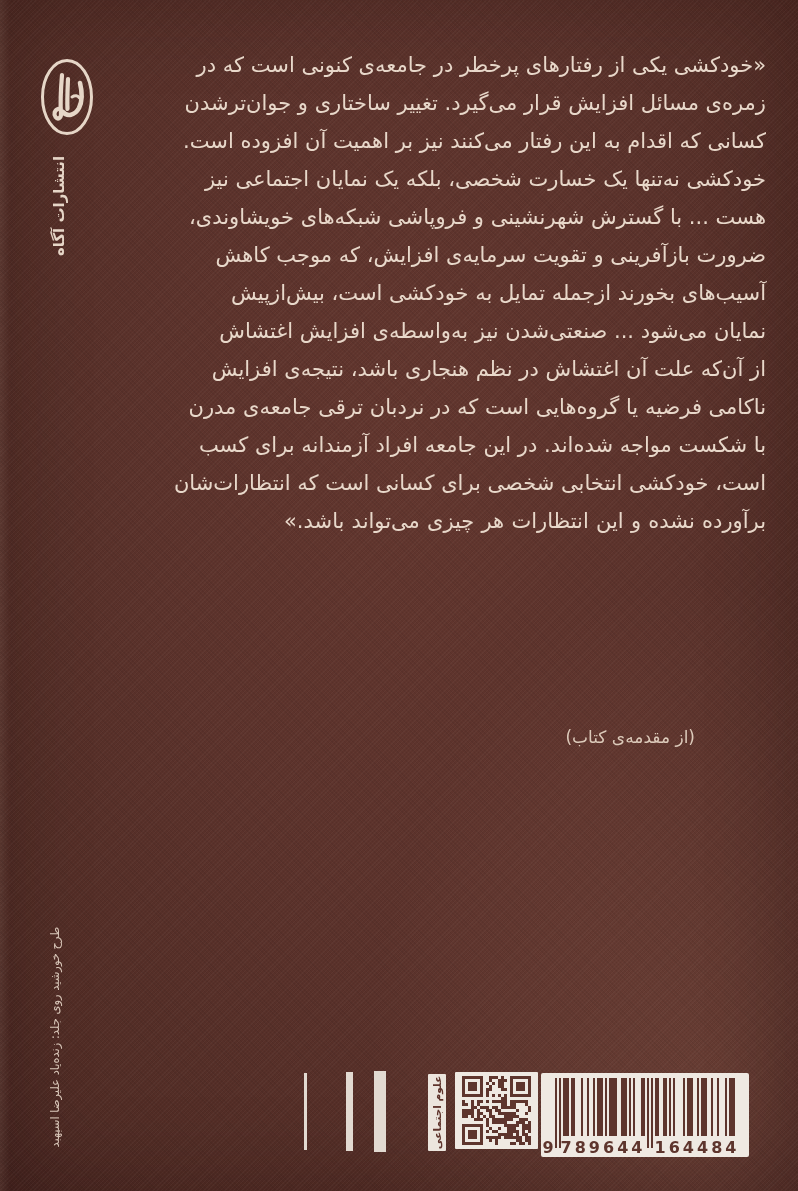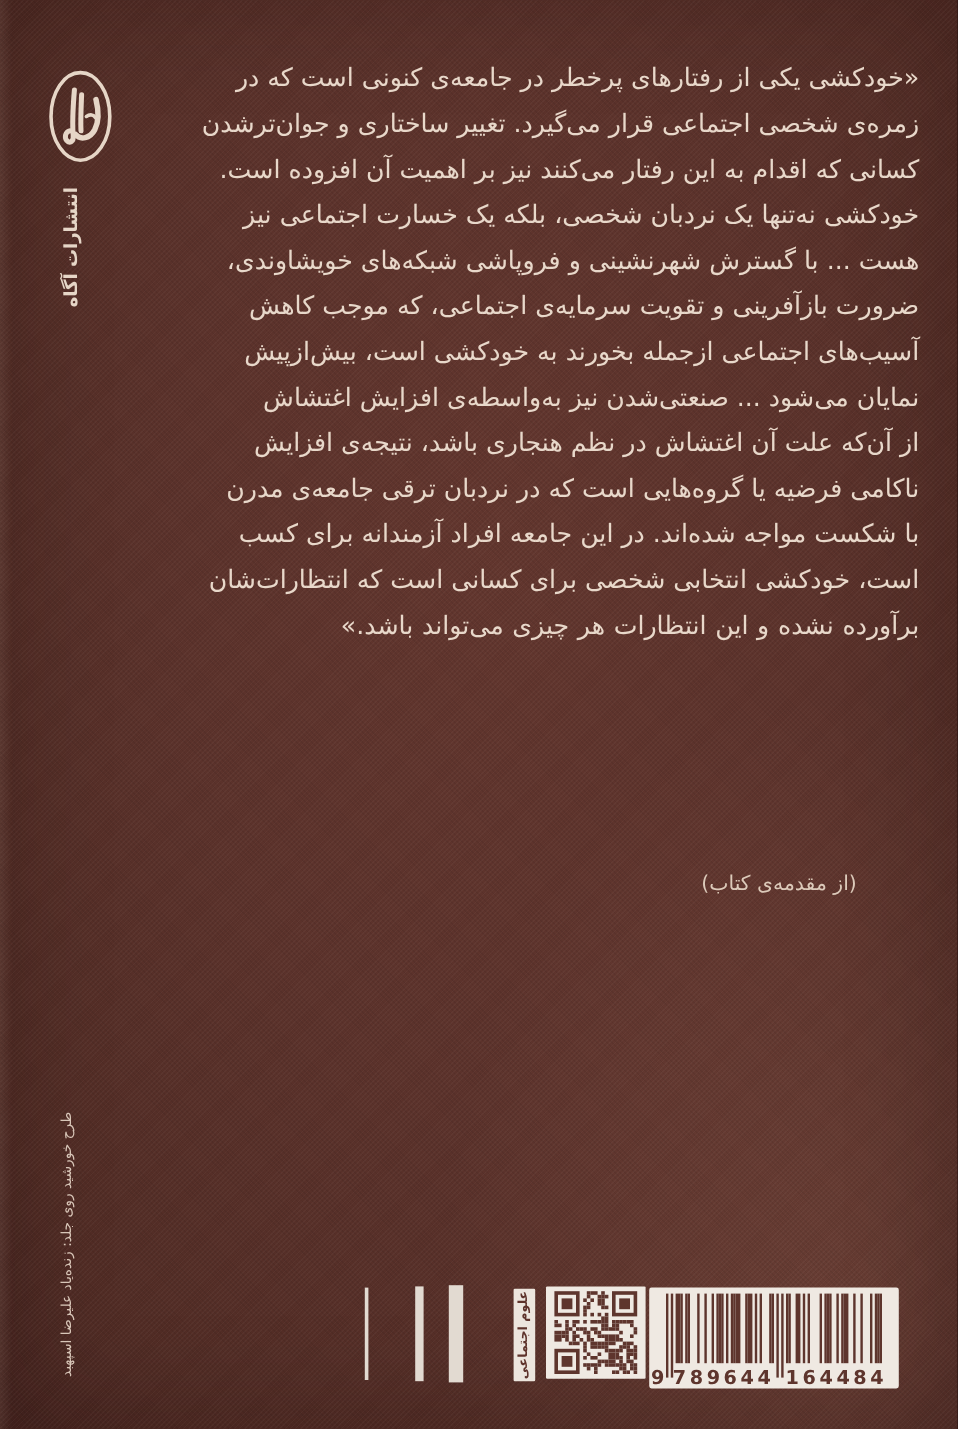--- a/index.html
+++ b/index.html
@@ -28,21 +28,21 @@
     font-size:11.5px;text-align:center;transform:rotate(-90deg);direction:rtl;
     color:#d8c6b8;letter-spacing:.5px;}
   
   .blurb{position:absolute;top:46px;right:32px;width:482px;direction:rtl;}
   .bline{
     font-size:21px;font-weight:normal;line-height:38px;height:38px;color:#e8d8ca;
     text-align:justify;text-align-last:justify;-moz-text-align-last:justify;
     white-space:nowrap;letter-spacing:0;
   }
   .attribution{
-    position:absolute;top:727px;right:84px;direction:rtl;
+    position:absolute;top:727px;right:103px;direction:rtl;
     font-size:17px;color:#dccaba;letter-spacing:.5px;
   }
   
   .mark-bar{position:absolute;background:#e2dad1;}
   .bar-1{left:304px;top:1073px;width:3px;height:77px;}
   .bar-2{left:346px;top:1072px;width:7px;height:79px;}
   .bar-3{left:374px;top:1071px;width:12px;height:81px;}
   .category-strip{position:absolute;left:428px;top:1074px;width:18px;height:77px;
     background:#ece5dd;border-radius:1px;}
   .category-label{left:367px;top:1106px;width:140px;height:13px;line-height:13px;
@@ -68,26 +68,26 @@
         <path d="M41 26 C43 34 43.5 44 40 51 C36 58.5 28 60 24 55" stroke-width="4.6"></path>
         <path d="M33 40 C36 38 39 38.5 40.5 41" stroke-width="3"></path>
       </g>
     </svg>
   </div>
 
   <div class="vtext pubname">انتشارات آگاه</div>
 
   <div class="blurb">
       <div class="bline" dir="rtl">«خودکشی یکی از رفتارهای پرخطر در جامعه‌ی کنونی است که در</div>
-      <div class="bline" dir="rtl">زمره‌ی شخصی اجتماعی قرار می‌گیرد. تغییر ساختاری و جوان‌ترشدن</div>
+      <div class="bline" dir="rtl">زمره‌ی مسائل افزایش قرار می‌گیرد. تغییر ساختاری و جوان‌ترشدن</div>
       <div class="bline" dir="rtl">کسانی که اقدام به این رفتار می‌کنند نیز بر اهمیت آن افزوده است.</div>
-      <div class="bline" dir="rtl">خودکشی نه‌تنها یک نردبان شخصی، بلکه یک خسارت اجتماعی نیز</div>
+      <div class="bline" dir="rtl">خودکشی نه‌تنها یک خسارت شخصی، بلکه یک نمایان اجتماعی نیز</div>
       <div class="bline" dir="rtl">هست ... با گسترش شهرنشینی و فروپاشی شبکه‌های خویشاوندی،</div>
-      <div class="bline" dir="rtl">ضرورت بازآفرینی و تقویت سرمایه‌ی اجتماعی، که موجب کاهش</div>
-      <div class="bline" dir="rtl">آسیب‌های اجتماعی ازجمله بخورند به خودکشی است، بیش‌ازپیش</div>
+      <div class="bline" dir="rtl">ضرورت بازآفرینی و تقویت سرمایه‌ی افزایش، که موجب کاهش</div>
+      <div class="bline" dir="rtl">آسیب‌های بخورند ازجمله تمایل به خودکشی است، بیش‌ازپیش</div>
       <div class="bline" dir="rtl">نمایان می‌شود ... صنعتی‌شدن نیز به‌واسطه‌ی افزایش اغتشاش</div>
       <div class="bline" dir="rtl">از آن‌که علت آن اغتشاش در نظم هنجاری باشد، نتیجه‌ی افزایش</div>
       <div class="bline" dir="rtl">ناکامی فرضیه یا گروه‌هایی است که در نردبان ترقی جامعه‌ی مدرن</div>
       <div class="bline" dir="rtl">با شکست مواجه شده‌اند. در این جامعه افراد آزمندانه برای کسب</div>
       <div class="bline" dir="rtl">است، خودکشی انتخابی شخصی برای کسانی است که انتظارات‌شان</div>
       <div class="bline" dir="rtl">برآورده نشده و این انتظارات هر چیزی می‌تواند باشد.»</div>
     </div>
   <div class="attribution">(از مقدمه‌ی کتاب)</div>
 
   <div class="vtext credit">طرح خورشید روی جلد: زنده‌یاد علیرضا اسپهبد</div>

